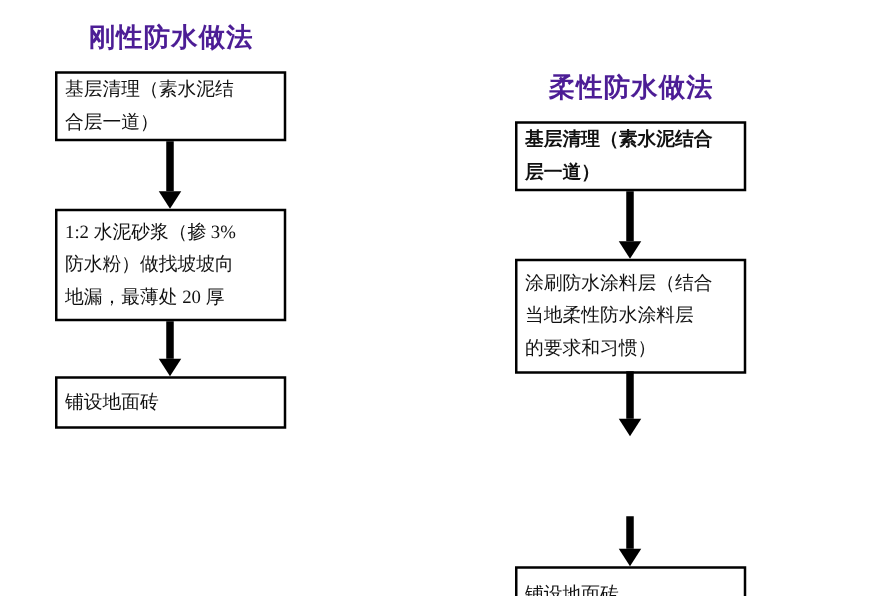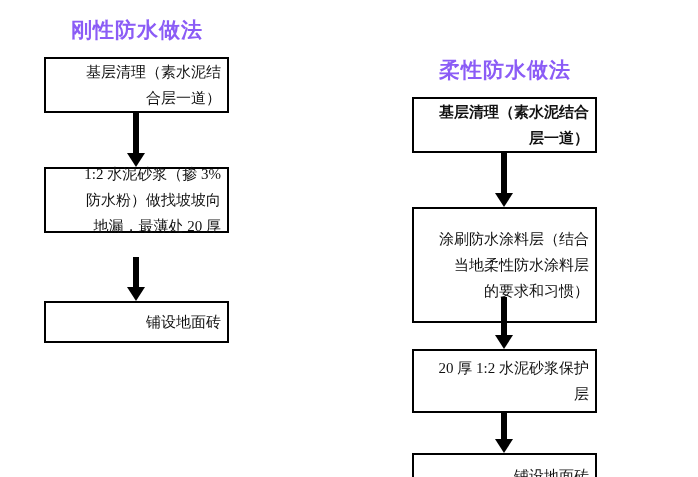--- a/index.html
+++ b/index.html
@@ -27,34 +27,34 @@
   .col-right { left: 390px; margin-top: 40px; }
 
   .col-title {
     position: absolute;
     top: 16px;
     left: 0;
     width: 230px;
     text-align: center;
     font-size: 21px;
     font-weight: bold;
-    color: #8b5cf6;
+    color: #4c1d95;
     letter-spacing: 1px;
     line-height: 28px;
   }
 
   .node {
     position: absolute;
     box-sizing: border-box;
     border: 2px solid #000000;
     background: #ffffff;
     color: #111111;
     font-size: 15px;
     line-height: 26px;
-    text-align: right;
+    text-align: left;
     display: flex;
     align-items: center;
     justify-content: center;
     padding: 2px 6px;
     width: 185px;
     left: 22px;
   }
   .node .txt {
     display: block;
     width: 100%;
@@ -95,21 +95,21 @@
     <div class="node" style="top:57px; height:56px;">
       <span class="txt">基层清理（素水泥结
 合层一道）</span>
     </div>
 
     <div class="arrow" style="left:114px; top:113px; height:54px;">
       <div class="shaft" style="height:40px;"></div>
       <div class="head" style="top:40px;"></div>
     </div>
 
-    <div class="node" style="top:167px; height:66px;">
+    <div class="node" style="top:167px; height:90px;">
       <span class="txt">1:2 水泥砂浆（掺 3%
 防水粉）做找坡坡向
 地漏，最薄处 20 厚</span>
     </div>
 
     <div class="arrow" style="left:114px; top:257px; height:44px;">
       <div class="shaft" style="height:30px;"></div>
       <div class="head" style="top:30px;"></div>
     </div>
 
@@ -125,35 +125,31 @@
     <div class="node" style="top:57px; height:56px;font-weight:bold;">
       <span class="txt">基层清理（素水泥结合
 层一道）</span>
     </div>
 
     <div class="arrow" style="left:114px; top:113px; height:54px;">
       <div class="shaft" style="height:40px;"></div>
       <div class="head" style="top:40px;"></div>
     </div>
 
-    <div class="node" style="top:167px; height:116px;">
+    <div class="node" style="top:167px; height:92px;">
       <span class="txt">涂刷防水涂料层（结合
 当地柔性防水涂料层
 的要求和习惯）</span>
     </div>
 
     <div class="arrow" style="left:114px; top:257px; height:52px;">
       <div class="shaft" style="height:38px;"></div>
       <div class="head" style="top:38px;"></div>
     </div>
 
-    <div class="node" style="top:309px; height:64px;">
-      <span class="txt">20 厚 1:2 水泥砂浆保护
-层</span>
-    </div>
 
     <div class="arrow" style="left:114px; top:373px; height:40px;">
       <div class="shaft" style="height:26px;"></div>
       <div class="head" style="top:26px;"></div>
     </div>
 
     <div class="node" style="top:413px; height:46px;">
       <span class="txt">铺设地面砖</span>
     </div>
   </div>

